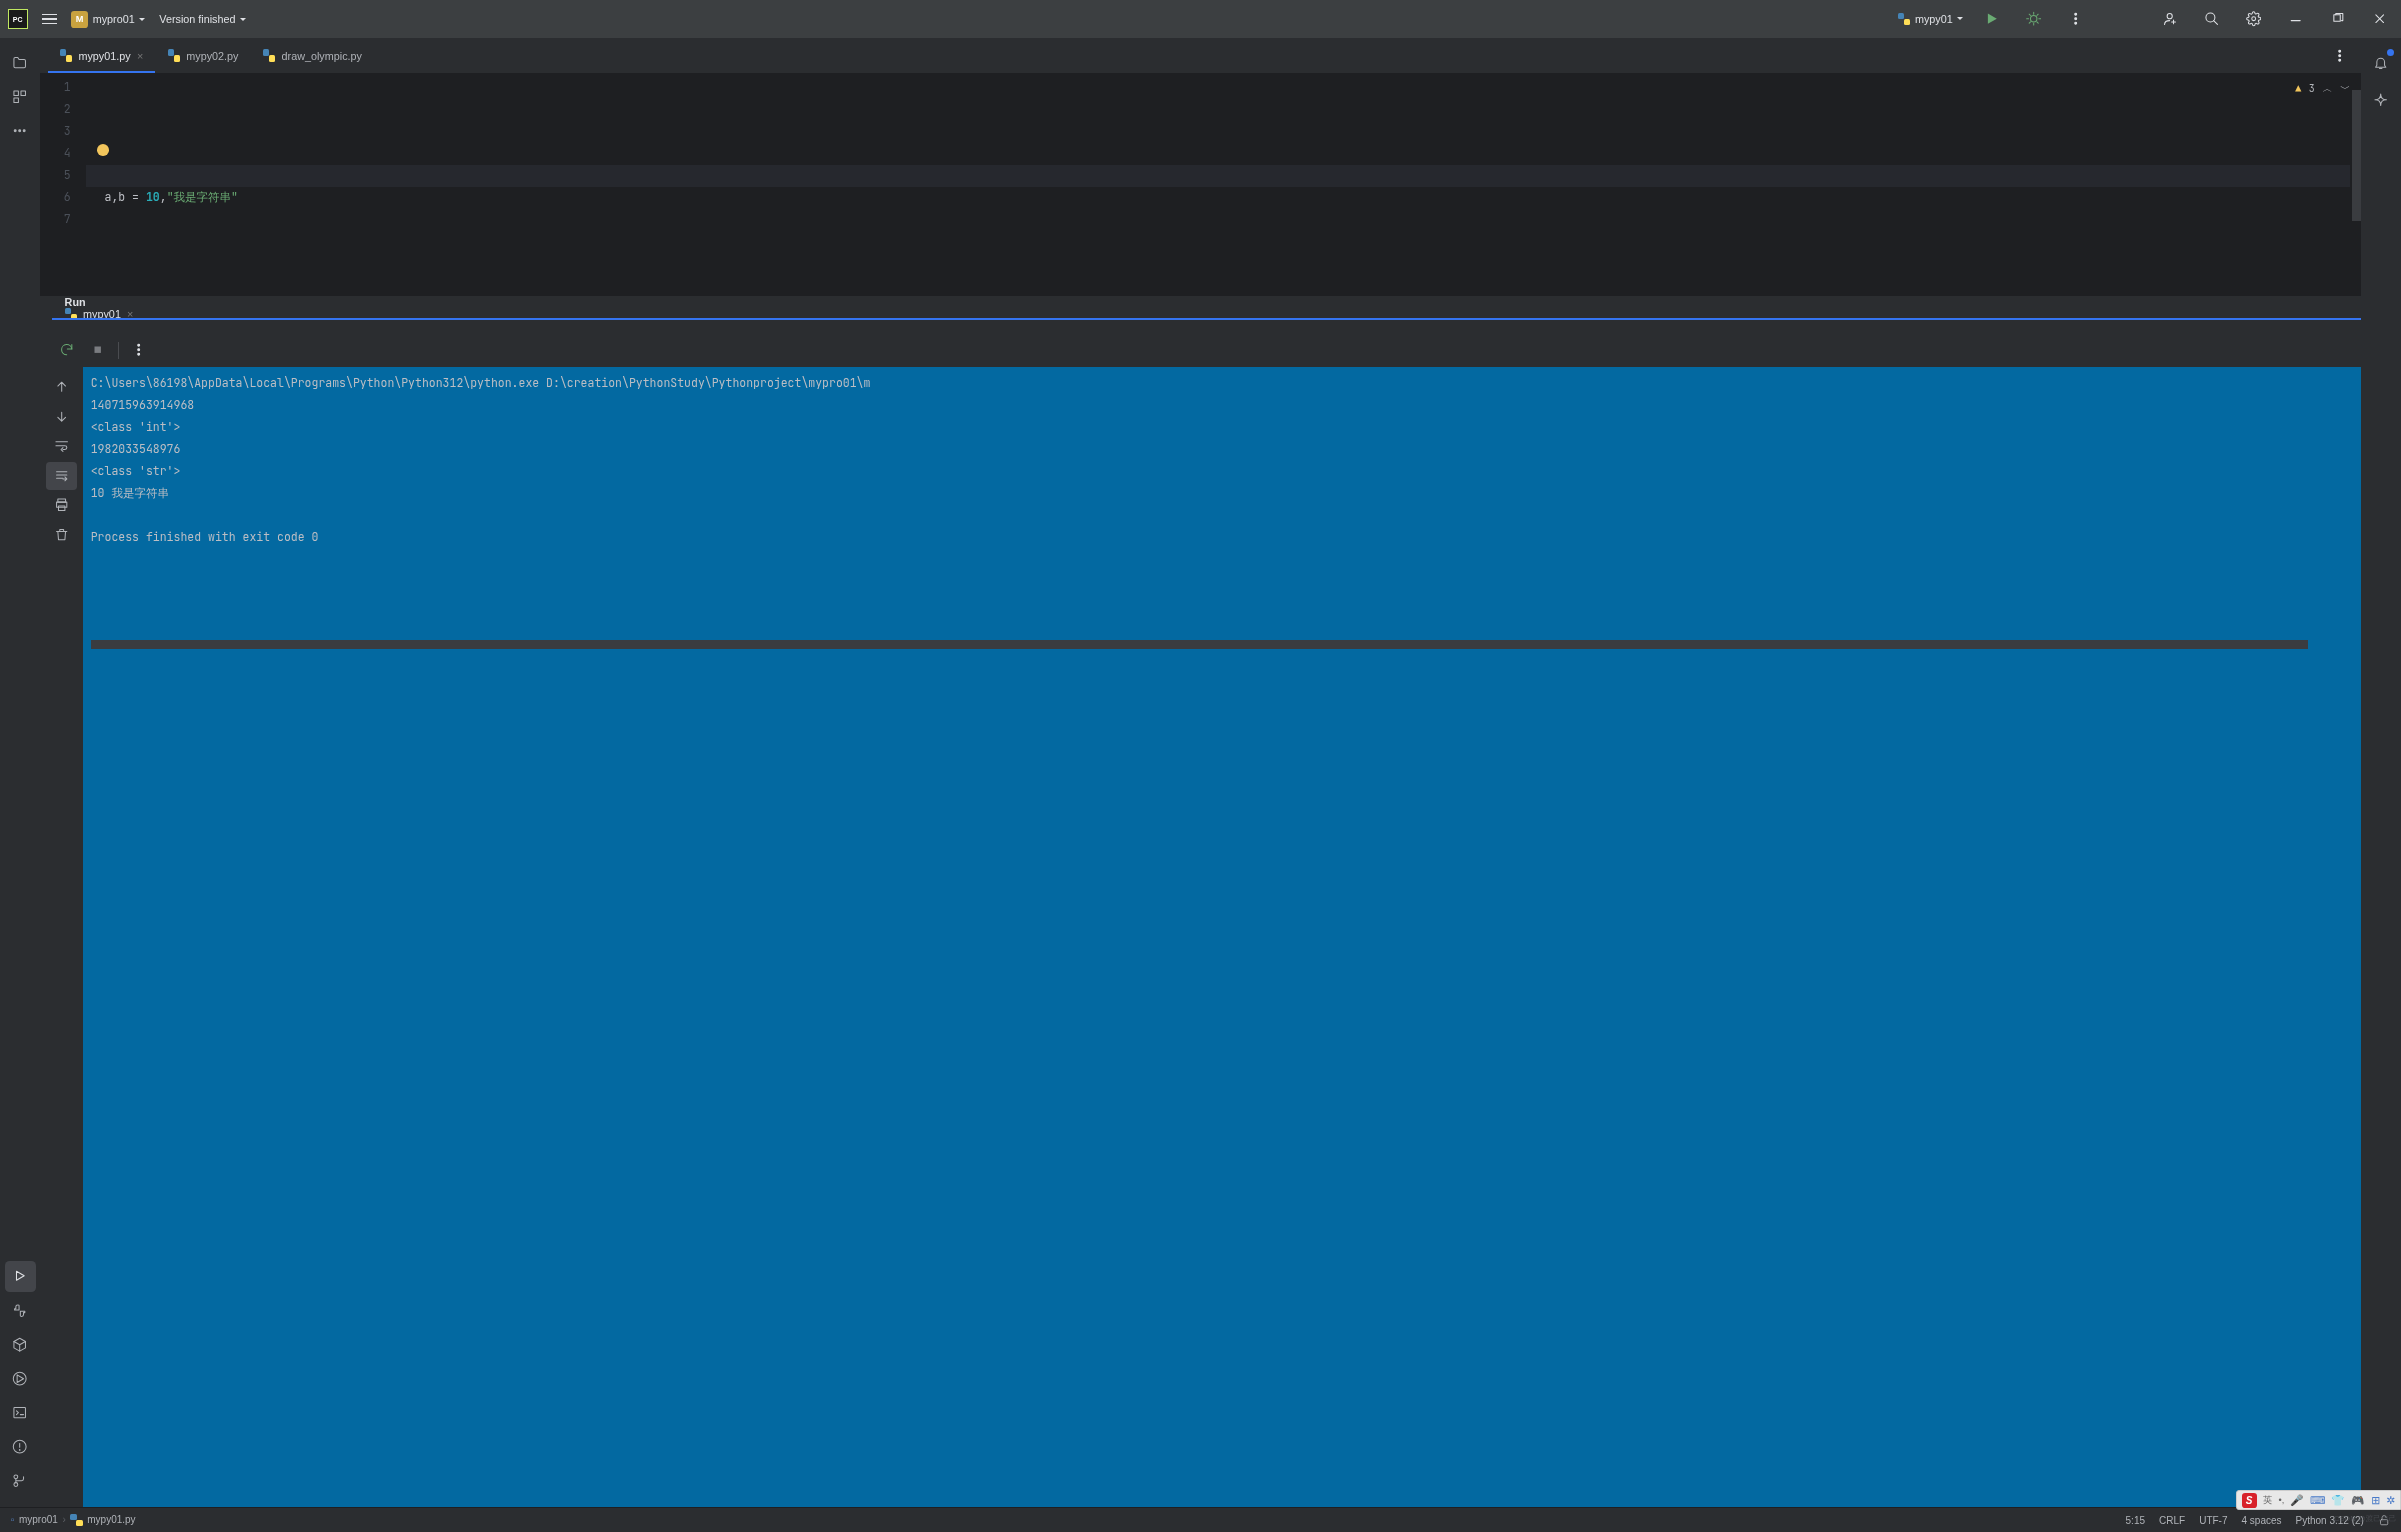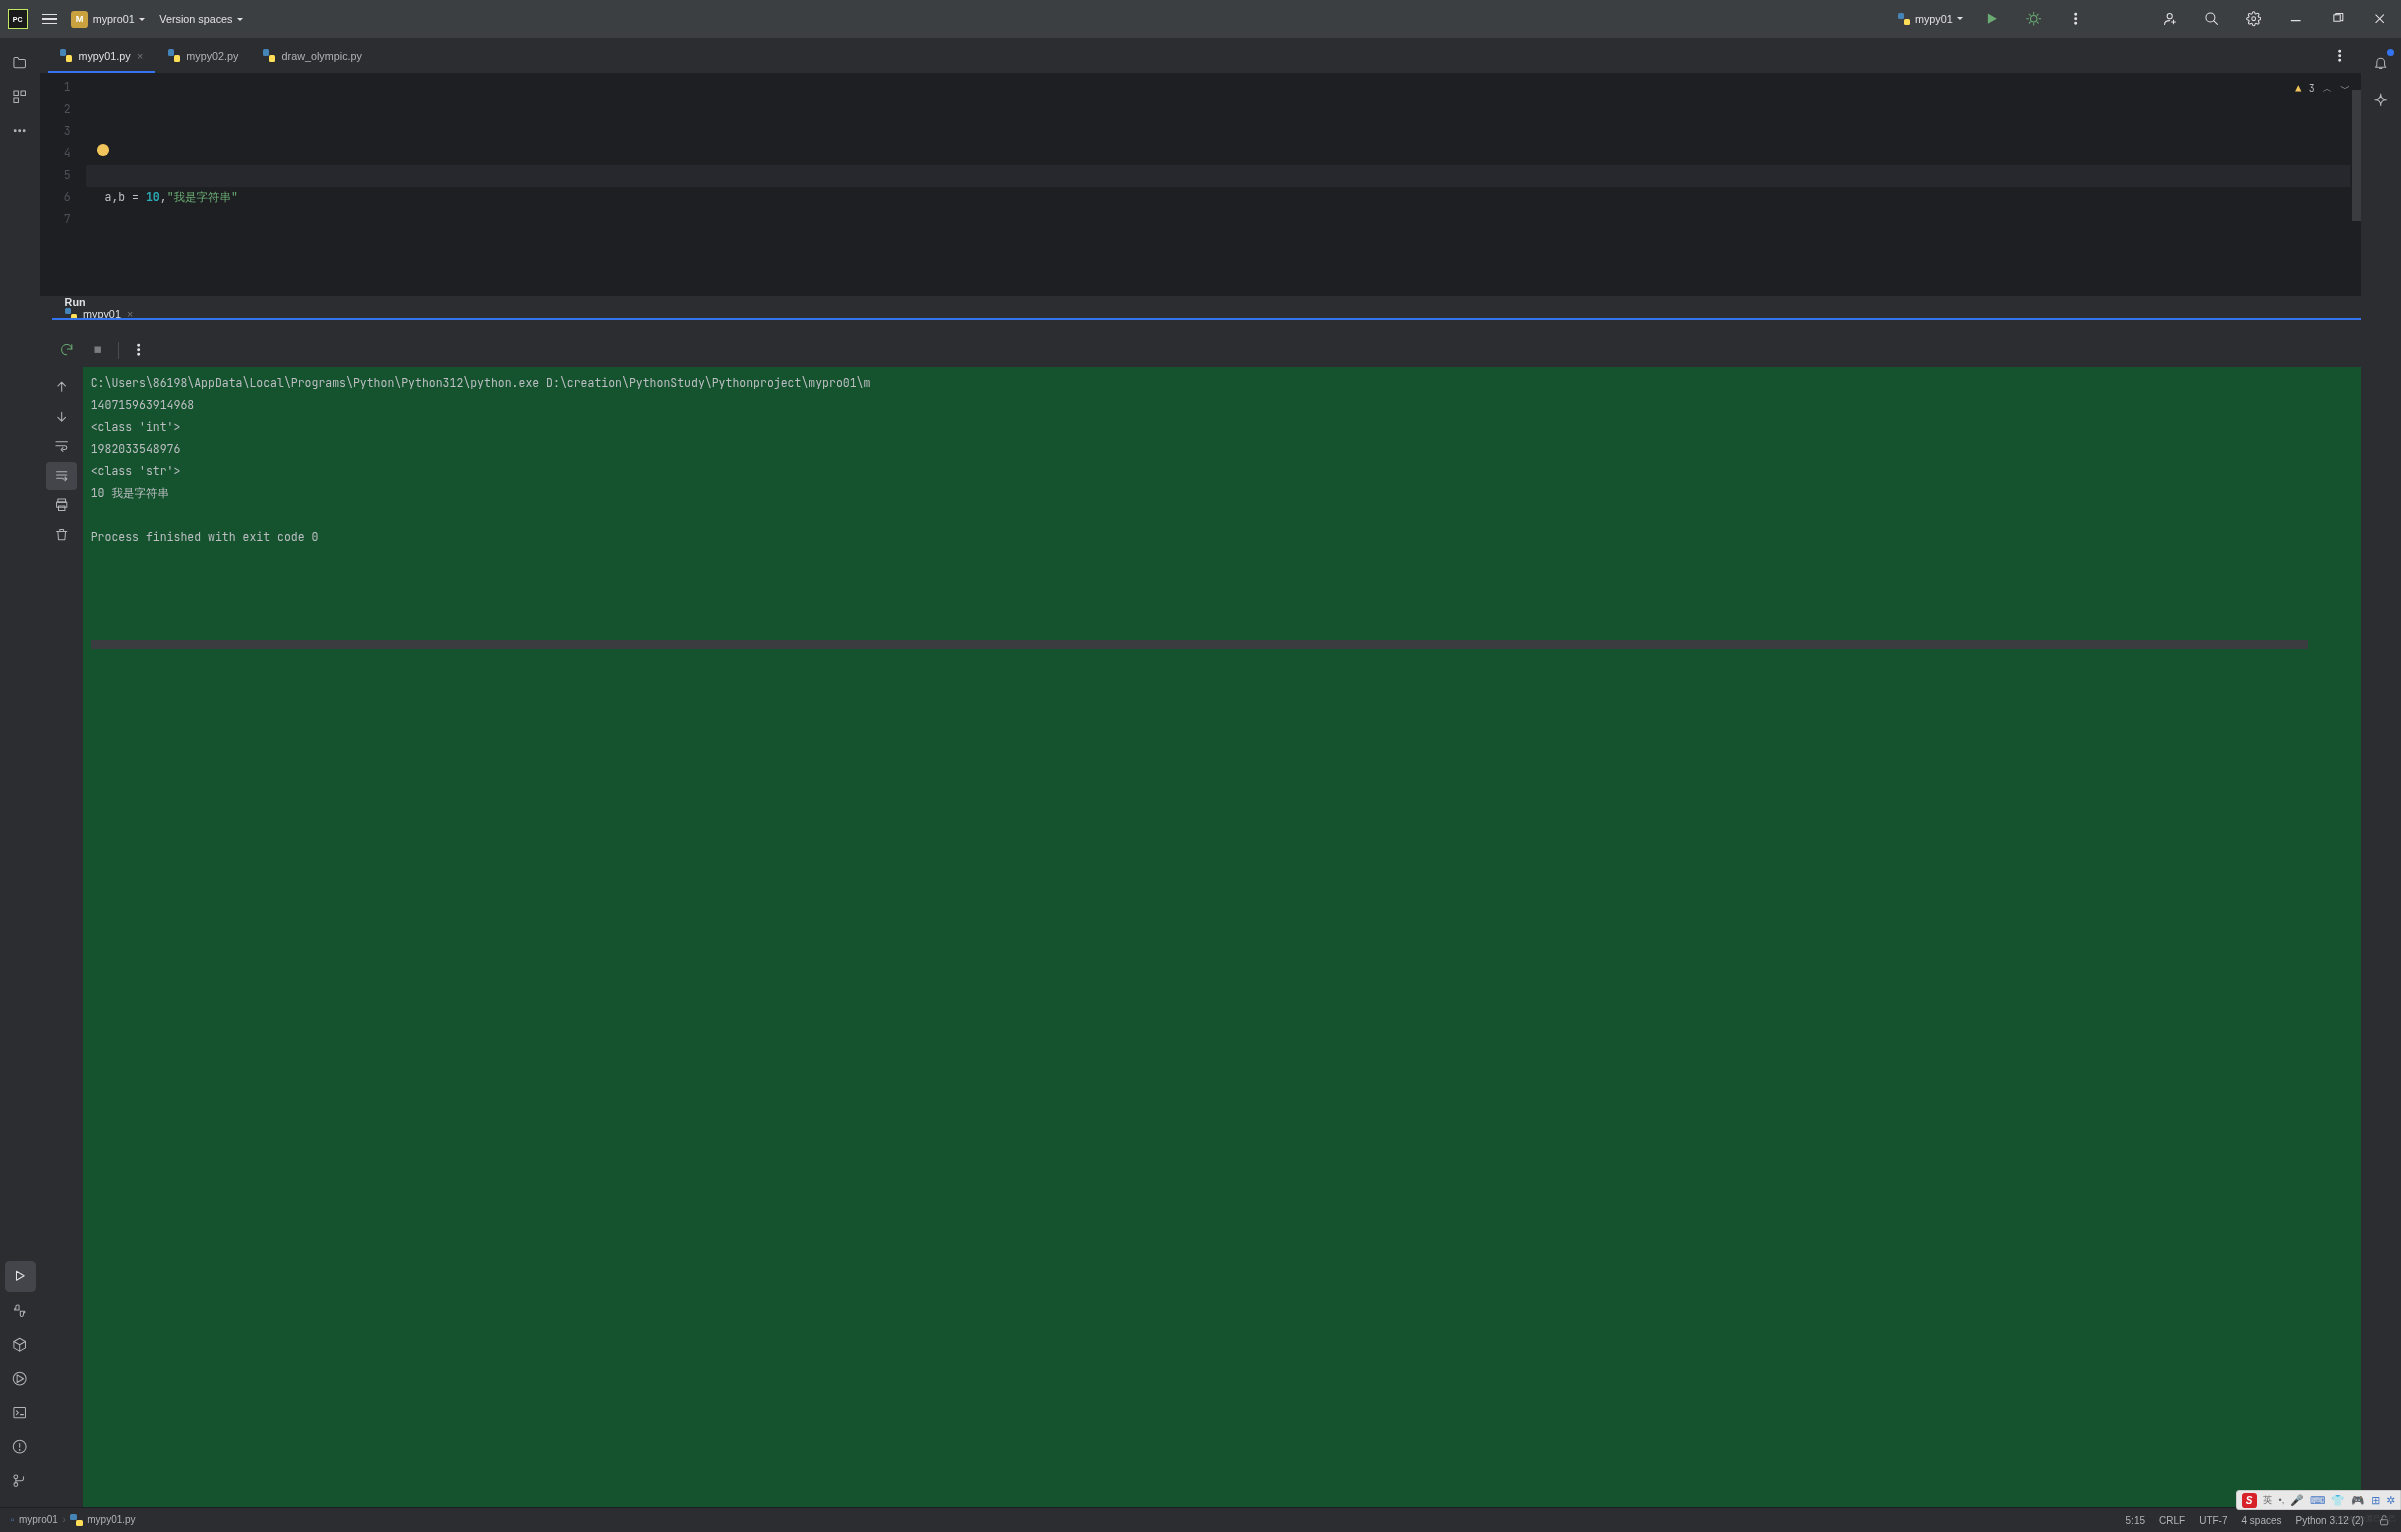--- a/index.html
+++ b/index.html
@@ -48,21 +48,21 @@
 .run-panel { flex:1; display:flex; flex-direction:column; background:#2b2d30; overflow:hidden; }
 .run-tabs { height:37px; display:flex; align-items:stretch; padding-left:12.3px;flex-direction:column; }
 .run-tab { display:flex; align-items:center; gap:6.2px; padding:0 12.3px; font-size:10.8px; position:relative; }
 .run-tab.title { font-weight:600; padding-right:15.4px; }
 .run-tab.active::after { content:''; position:absolute; bottom:0; left:0; right:0; height:2.3px; background:#3574f0; }
 .run-toolbar { height:34px; display:flex; align-items:center; padding-left:12.3px; gap:3.1px; }
 .run-body { flex:1; display:flex; overflow:hidden; }
 .run-side { width:43px; display:flex; flex-direction:column; align-items:center; padding-top:6.2px; gap:1.5px; }
 .run-side-btn { width:31px; height:28px; display:flex; align-items:center; justify-content:center; cursor:pointer; color:#b0b3b8; border-radius:3.8px; }
 .run-side-btn.active { background:#43454a; }
-.console { flex:1; background:#14532d; font-family:"JetBrains Mono",Consolas,monospace; font-size:11.5px; line-height:22px; color:#bcbec4; padding:4.6px 7.7px; white-space:pre; overflow:auto; }
+.console { flex:1; background:#0369a1; font-family:"JetBrains Mono",Consolas,monospace; font-size:11.5px; line-height:22px; color:#bcbec4; padding:4.6px 7.7px; white-space:pre; overflow:auto; }
 .console .hscroll { height:9.2px; background:#3a3c40; margin-top:92px; margin-left:0; width:98%; }
 .statusbar { height:25px; background:#2b2d30; border-top:0.8px solid #1e1f22; display:flex; align-items:center; padding:0 10.8px; gap:14px; font-size:10px; color:#b0b3b8; }
 .sb-item { display:flex; align-items:center; gap:4.6px; cursor:pointer; }
 .sb-sep { color:#5a5d63; }
 .notif-dot { position:absolute; top:2.3px; right:2.3px; width:7px; height:7px; background:#3574f0; border-radius:50%; }
 .notif-wrap { position:relative; }
 .divider { width:0.8px; height:17px; background:#4a4c50; margin:0 3.1px; }
 .ime-bar { position:fixed; bottom:21.6px; right:0; height:20px; background:#e8e8e8; border:0.8px solid #ccc; border-radius:3.1px 0 0 3.1px; display:flex; align-items:center; padding:0 4.6px; gap:6.2px; font-size:9.2px; color:#666; z-index:100; }
 .ime-logo { width:15.4px; height:15.4px; background:#d8222a; color:#fff; border-radius:3.1px; display:flex; align-items:center; justify-content:center; font-weight:bold; font-size:10px; font-style:italic; }
 .ime-ico { color:#4a7bc8; font-size:10.8px; }
@@ -80,21 +80,21 @@
         <span></span>
         <span></span>
         <span></span>
       </div>
     <div class="tb-item">
       <div class="proj-badge">M</div>
       <span>mypro01</span>
       <span class="chev"></span>
     </div>
     <div class="tb-item">
-      <span>Version spaces</span>
+      <span>Version finished</span>
       <span class="chev"></span>
     </div>
     <div class="spacer"></div>
     <div class="tb-item">
       <span class="py-icon"></span>
       <span>mypy01</span>
       <span class="chev"></span>
     </div>
     <div class="icon-btn green">
         <svg viewBox="0 0 24 24">

